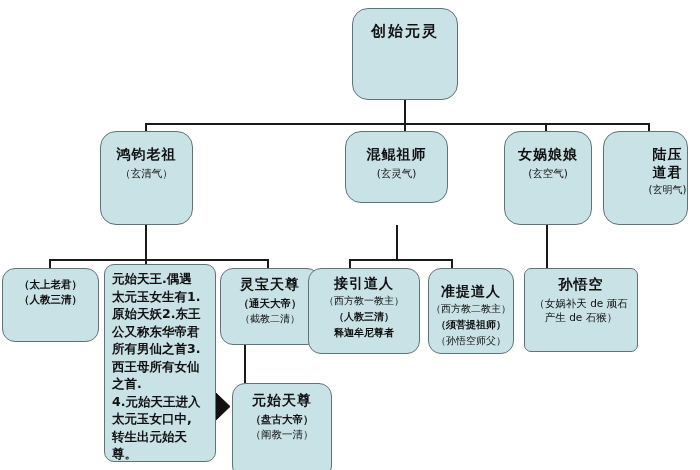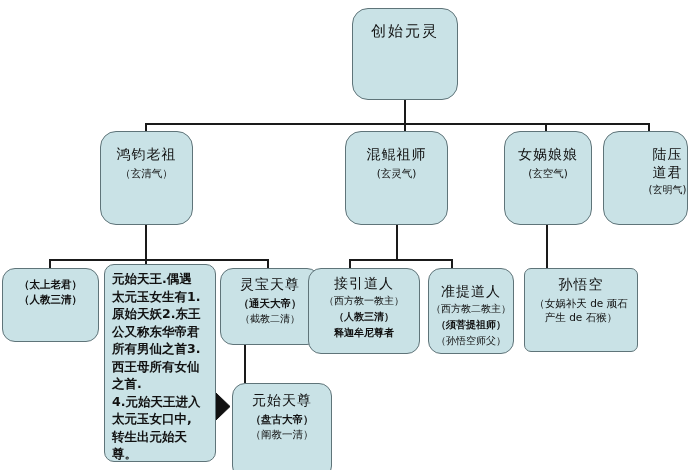--- a/index.html
+++ b/index.html
@@ -6,21 +6,21 @@
   #stage{
     position:relative;width:700px;height:470px;background:#ffffff;overflow:hidden;
     font-family:"DejaVu Sans","Liberation Sans",sans-serif;color:#111;
   }
   svg.overlay{position:absolute;left:0;top:0;width:700px;height:470px;}
   .node{
     position:absolute;box-sizing:border-box;
     background:#c9e2e6;border:1.5px solid #5f7479;border-radius:16px;
     text-align:center;overflow:hidden;
   }
-  .node .title{font-weight:normal;font-size:15px;line-height:18px;letter-spacing:2px;}
+  .node .title{font-weight:bold;font-size:15px;line-height:18px;letter-spacing:2px;}
   .node .title.sm{font-size:14px;letter-spacing:1px;}
   .node .sub{font-size:10.5px;line-height:14px;margin-top:3px;}
   .node .sub.tight{font-size:10px;letter-spacing:0;margin-top:2px;}
   .node .sub.b{font-weight:bold;}
   .notebox{
     position:absolute;box-sizing:border-box;
     background:#c9e2e6;border:1.5px solid #5f7479;border-radius:10px;
     font-weight:bold;font-size:12.5px;line-height:17.5px;
     padding:5px 6px 4px 7px;text-align:left;white-space:pre-line;overflow:hidden;
   }
@@ -53,21 +53,21 @@
 
   <div class="node" style="left:352px;top:8px;width:106px;height:92px;padding-top:13px;">
     <div class="title">创始元灵</div>
   </div>
 
   <div class="node" style="left:100px;top:131px;width:93px;height:94px;padding-top:13px;">
     <div class="title sm">鸿钧老祖</div>
     <div class="sub">（玄清气）</div>
   </div>
 
-  <div class="node" style="left:345px;top:131px;width:103px;height:94px;padding-top:13px;">
+  <div class="node" style="left:345px;top:131px;width:103px;height:72px;padding-top:13px;">
     <div class="title sm">混鲲祖师</div>
     <div class="sub">(玄灵气)</div>
   </div>
 
   <div class="node" style="left:504px;top:131px;width:88px;height:94px;padding-top:13px;">
     <div class="title sm">女娲娘娘</div>
     <div class="sub">(玄空气)</div>
   </div>
 
   <div class="node" style="left:603px;top:131px;width:85px;height:94px;padding-top:13px;padding-left:44px;">

